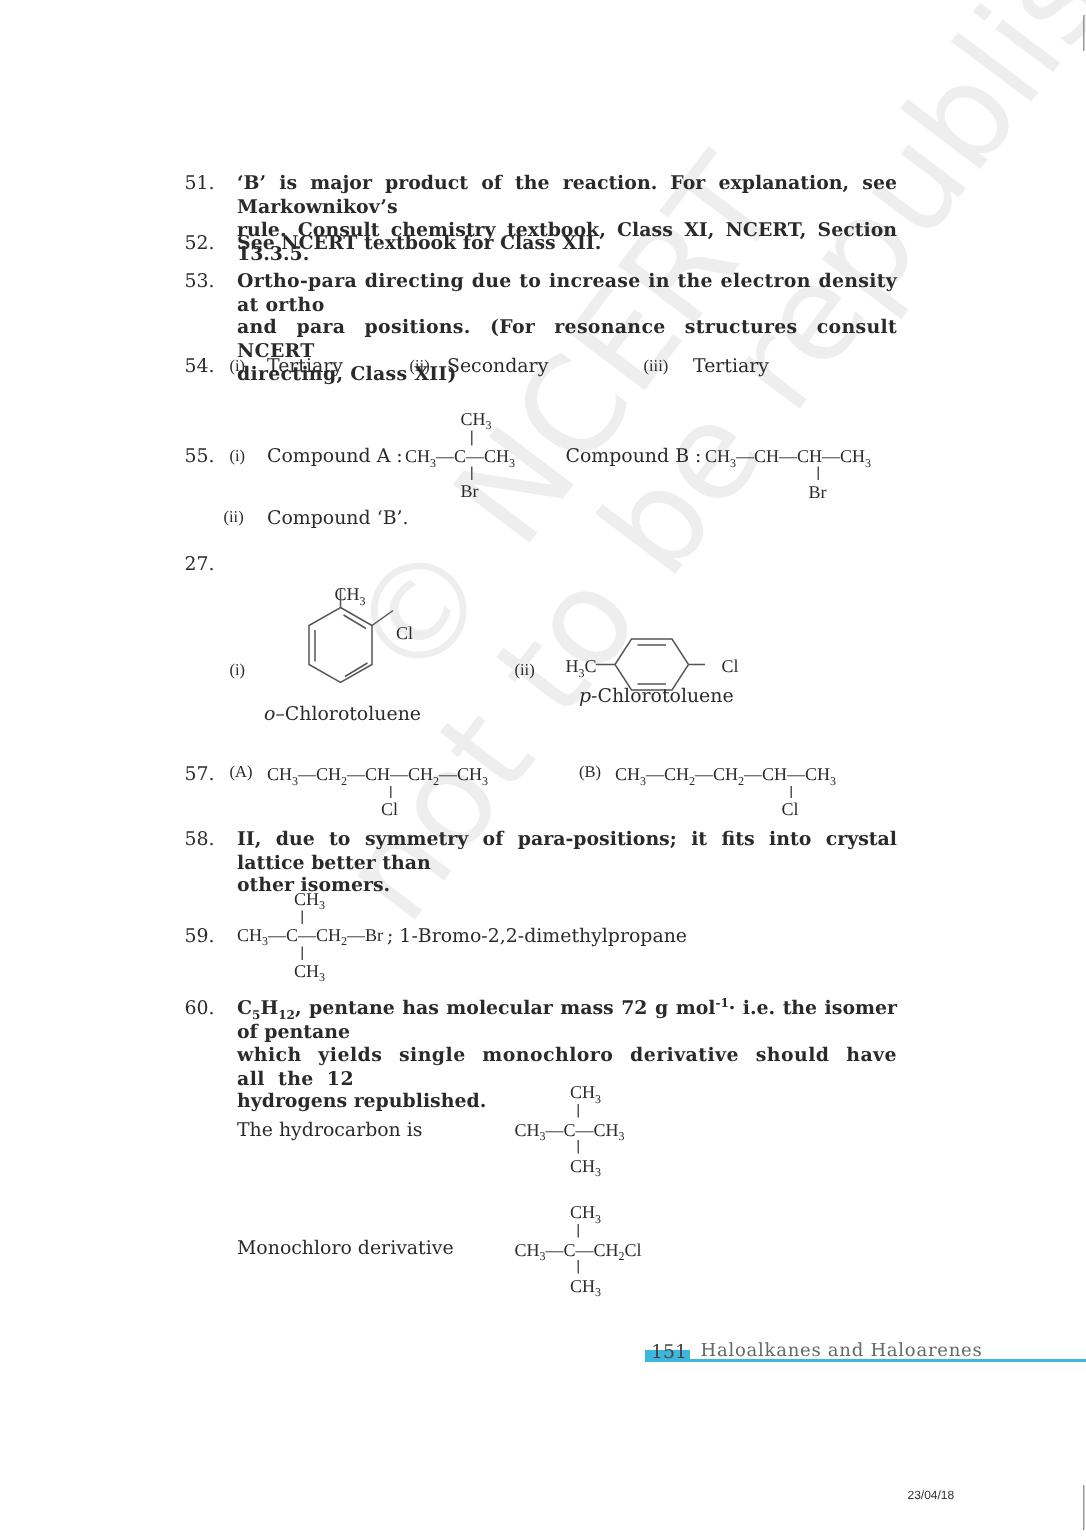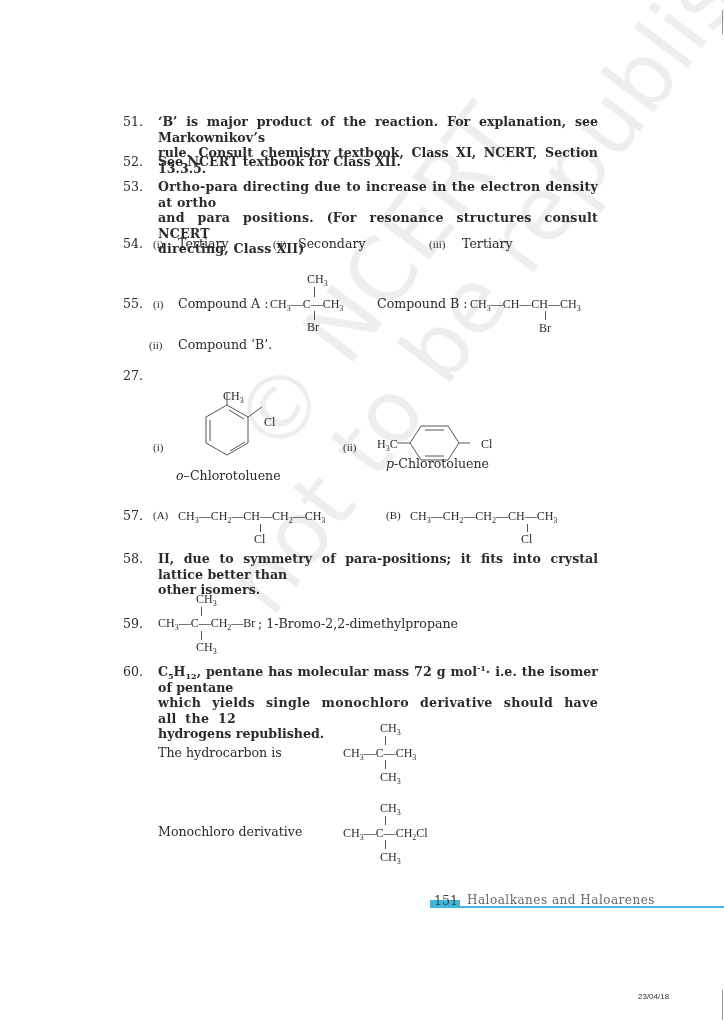--- a/index.html
+++ b/index.html
@@ -14,21 +14,21 @@
   sup { font-size:8px; vertical-align:5px; line-height:0; }
   .label { font-family:"Liberation Serif", serif; font-size:11px; }
   .formula { position:absolute; font-size:12px; white-space:nowrap; font-family:"Liberation Serif", serif; }
   .vbond { position:absolute; width:1px; background:#555; }
   .watermark { position:absolute; left:140px; top:520px; font-family:"DejaVu Sans", sans-serif; font-size:88px;
                color:rgba(120,120,120,0.13); transform:rotate(-53deg); transform-origin:left top; white-space:nowrap; line-height:90px; pointer-events:none; }
   .footer-line { position:absolute; left:430px; top:906px; width:294px; height:2px; background:#3fb6dc; }
   .footer-box { position:absolute; left:430px; top:900px; width:30px; height:8px; background:#3fb6dc; }
   .footer-pg { position:absolute; left:434px; top:893px; font-size:12.6px; color:#444; }
   .footer-title { position:absolute; left:467px; top:893px; font-size:12px; color:#666; letter-spacing:0.5px; }
-  .date { position:absolute; left:605px; top:992px; font-family:"Liberation Sans", sans-serif; font-size:8px; color:#333;margin-left:33px; }
+  .date { position:absolute; left:605px; top:992px; font-family:"Liberation Sans", sans-serif; font-size:8px; color:#333; }
   .edge-mark { position:absolute; left:722px; width:1px; background:#999; }
 </style>
 </head>
 <body>
 
 <div class="page">
 
   <div class="edge-mark" style="top:10px;height:24px;"></div>
   <div class="edge-mark" style="top:990px;height:30px;"></div>
 

